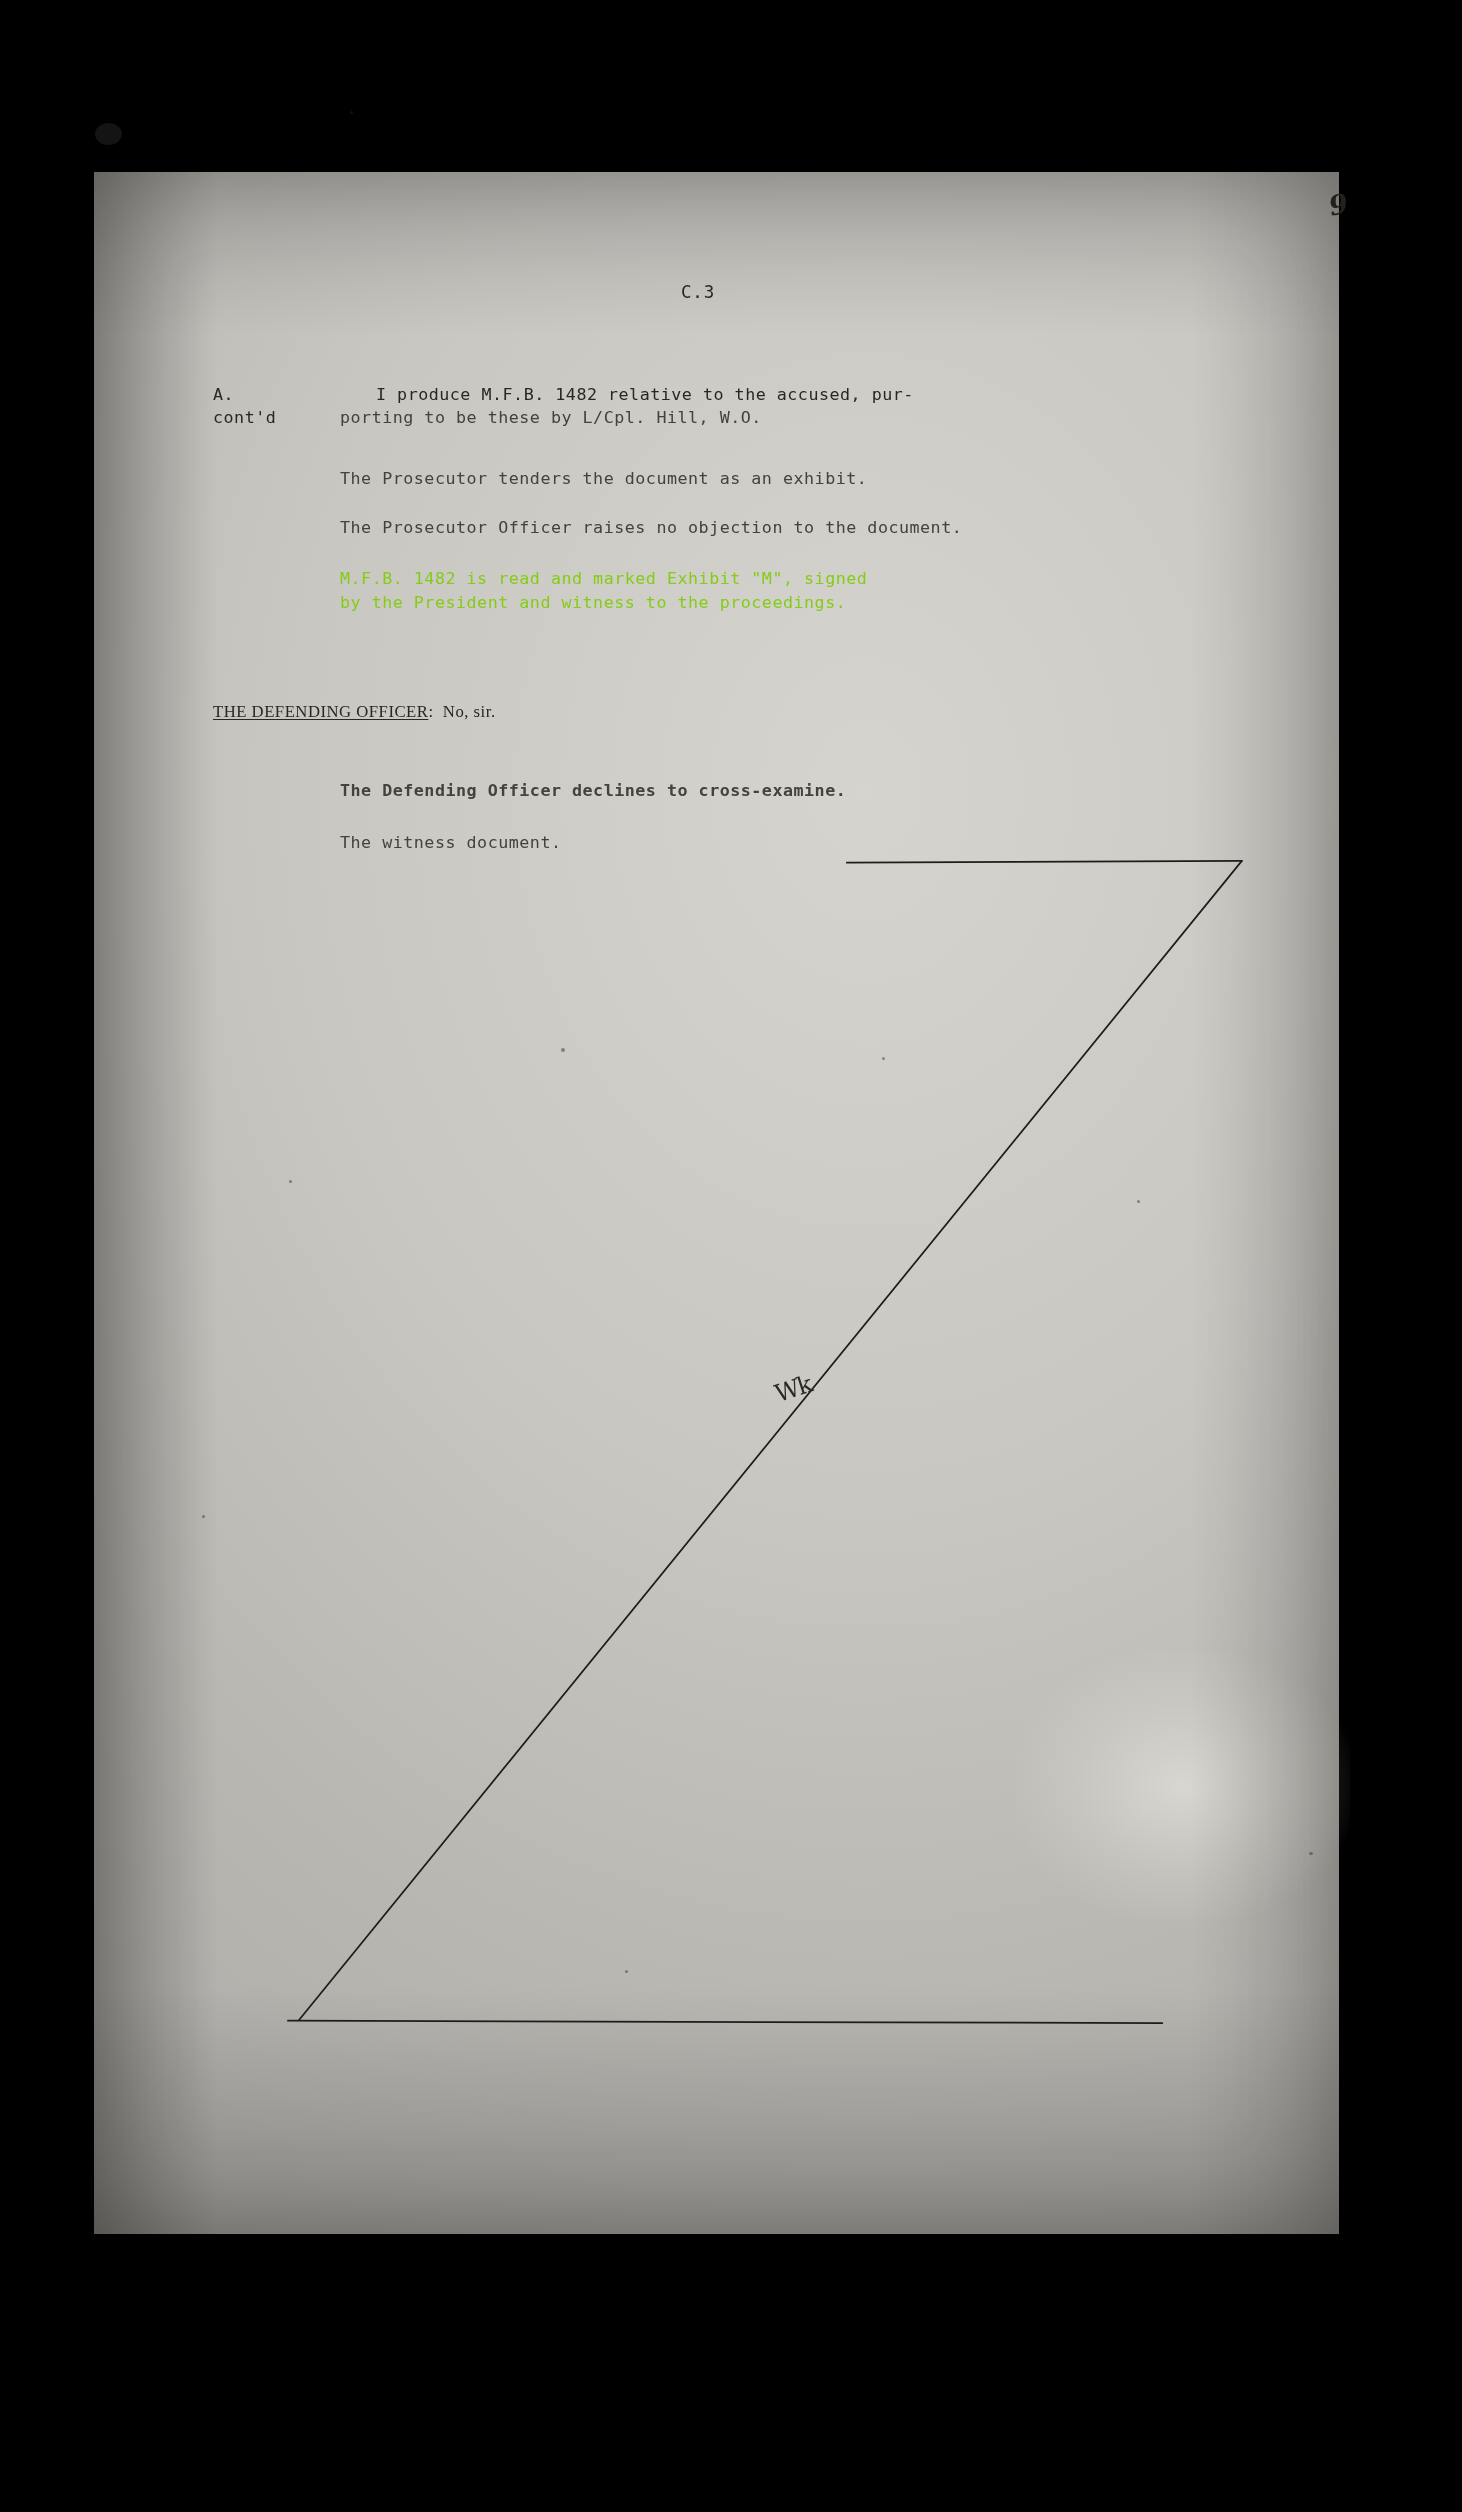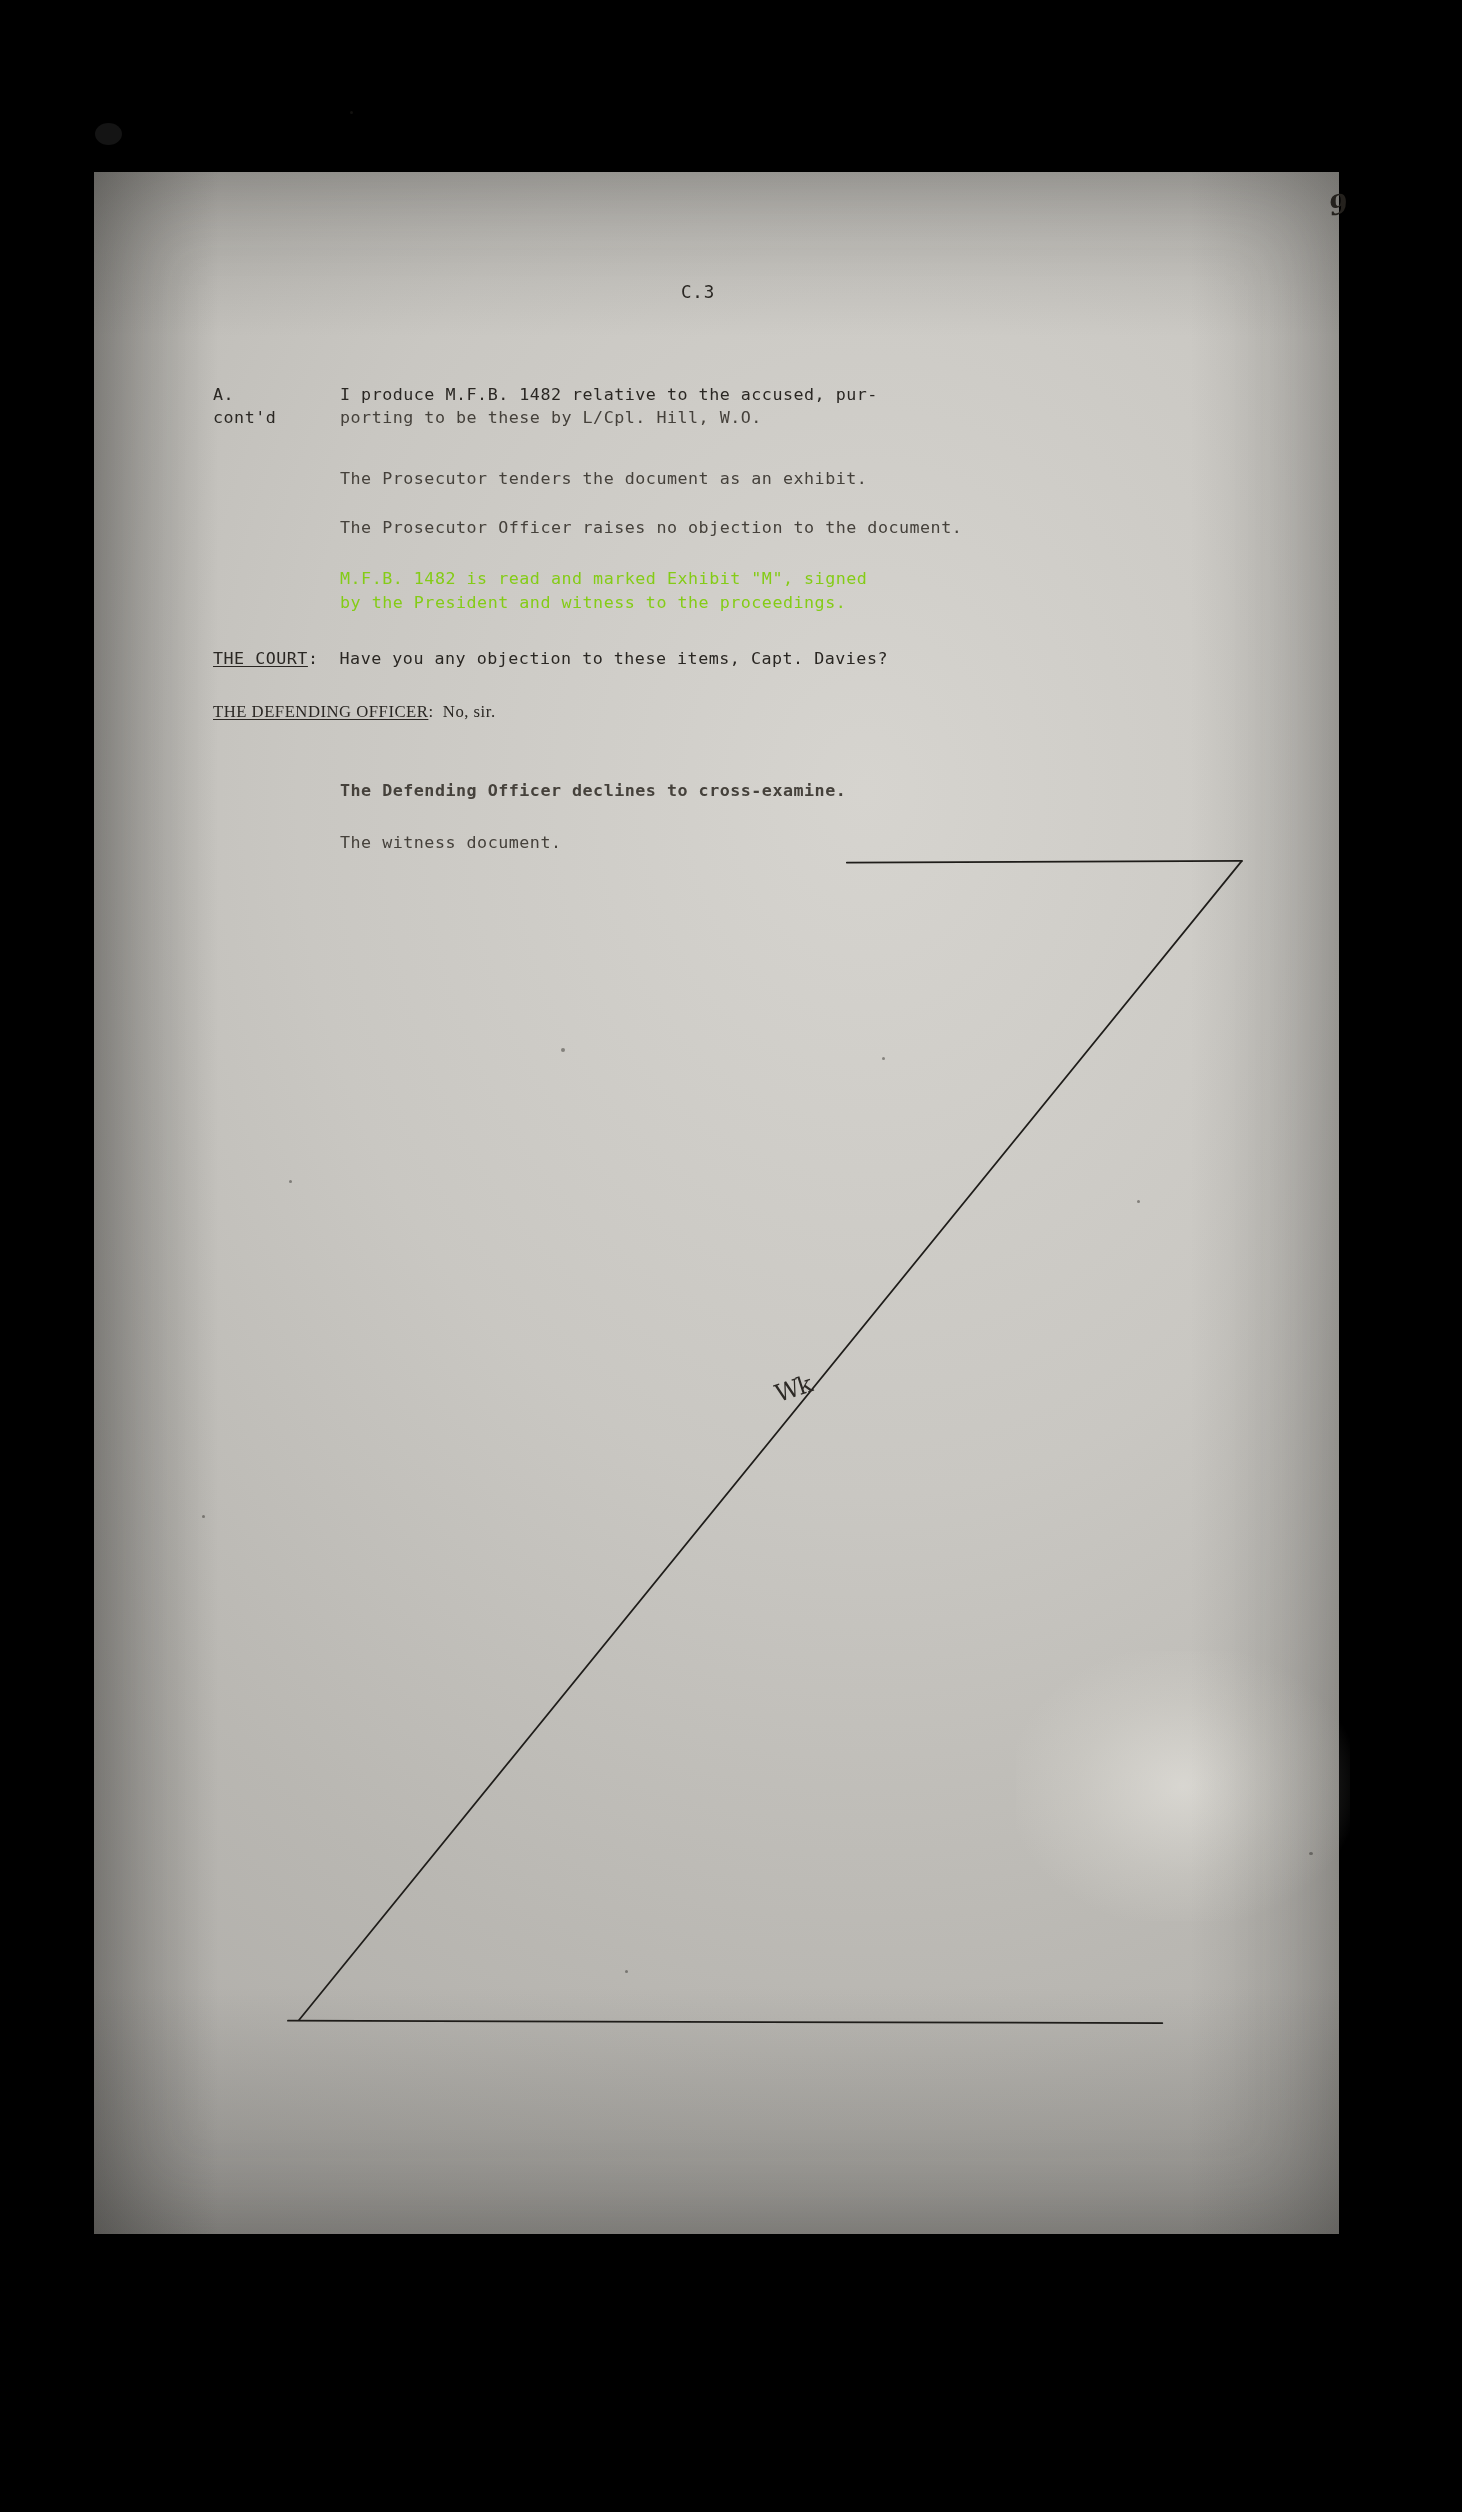--- a/index.html
+++ b/index.html
@@ -128,31 +128,30 @@
 
 <div id="folio">9</div>
 
 <div id="typed">
 
   <div class="ln" id="header-c3">C.3</div>
 
   <div class="ln sp-flush" style="top:382px;">A.</div>
   <div class="ln sp-flush" style="top:405px;">cont'd</div>
 
-  <div class="ln sp-body" style="top:382px;">I produce M.F.B. 1482 relative to the accused, pur-</div>
+  <div class="ln sp-body" style="top:382px;margin-left:36px;">I produce M.F.B. 1482 relative to the accused, pur-</div>
   <div class="ln sp-body faint" style="top:405px;">porting to be these by L/Cpl. Hill, W.O.</div>
 
   <div class="ln sp-body faint" style="top:466px;">The Prosecutor tenders the document as an exhibit.</div>
 
   <div class="ln sp-body faint" style="top:515px;">The Prosecutor Officer raises no objection to the document.</div>
 
   <div class="ln sp-body fainter" style="top:566px;">M.F.B. 1482 is read and marked Exhibit "M", signed</div>
   <div class="ln sp-body fainter" style="top:590px;">by the President and witness to the proceedings.</div>
 
-  <div class="ln sp-flush" style="top:646px;"><span class="u">THE COURT</span><span>:  Have you any objection to these items, Capt. Davies?</span></div>
 
   <div class="ln sp-flush" style="top:700px;font-family:Liberation Serif, serif;"><span class="u">THE DEFENDING OFFICER</span><span>:  No, sir.</span></div>
 
   <div class="ln sp-body faint" style="top:778px;font-weight:bold;">The Defending Officer declines to cross-examine.</div>
 
   <div class="ln sp-body faint" style="top:830px;">The witness document.</div>
 </div>
 
 <svg id="triangle-svg" viewBox="0 0 1840 3160">
   <g fill="none" stroke="#1f1d1a" stroke-width="2.2" stroke-linecap="round">

